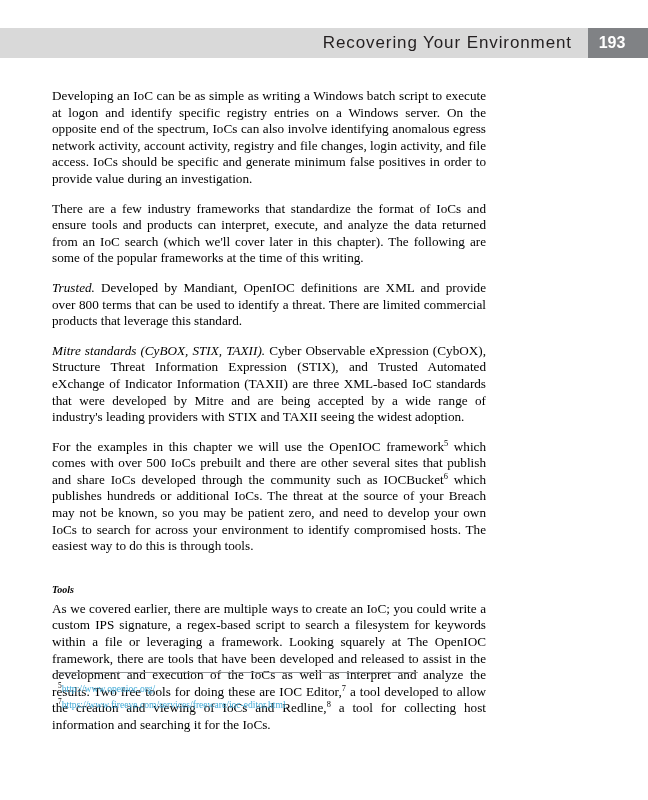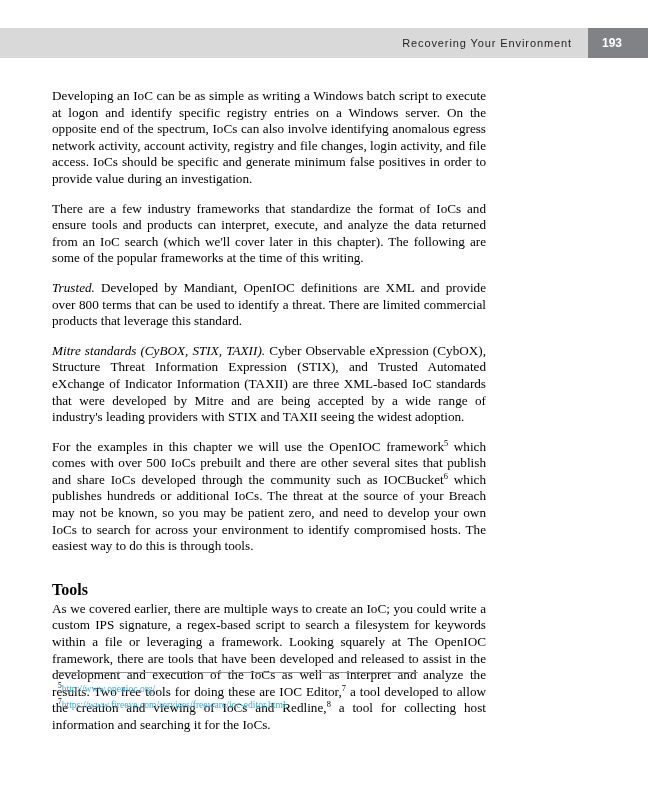--- a/index.html
+++ b/index.html
@@ -31,21 +31,21 @@
     height: 30px;
     background: #d9d9d9;
   }
   .header-title {
     position: absolute;
     top: 28px;
     right: 76px;
     height: 36px;
     line-height: 30px;
     font-family: "Liberation Sans", sans-serif;
-    font-size: 11px;
+    font-size: 17px;
     letter-spacing: 0.9px;
     color: #231f20;
     text-align: right;
   }
   .page-number-box {
     position: absolute;
     top: 28px;
     left: 588px;
     width: 60px;
     height: 30px;
@@ -54,21 +54,21 @@
   .page-number {
     position: absolute;
     top: 28px;
     left: 588px;
     width: 48px;
     height: 30px;
     line-height: 30px;
     text-align: center;
     font-family: "Liberation Sans", sans-serif;
     font-weight: bold;
-    font-size: 12px;
+    font-size: 16px;
     color: #ffffff;
   }
 
   
   .content {
     position: absolute;
     top: 88px;
     left: 52px;
     width: 434px;
   }
@@ -88,22 +88,23 @@
   }
   sup {
     font-size: 8.4px;
     vertical-align: super;
     line-height: 0;
   }
 
   
   h2.section {
     font-family: "Liberation Serif", serif;
+    font-style: italic;
     font-weight: bold;
-    font-size: 16px;
+    font-size: 10px;
     margin: 26px 0 2px 0;
     line-height: 18px;
   }
 
   
   .footnote-rule {
     position: absolute;
     top: 672px;
     left: 58px;
     width: 360px;

